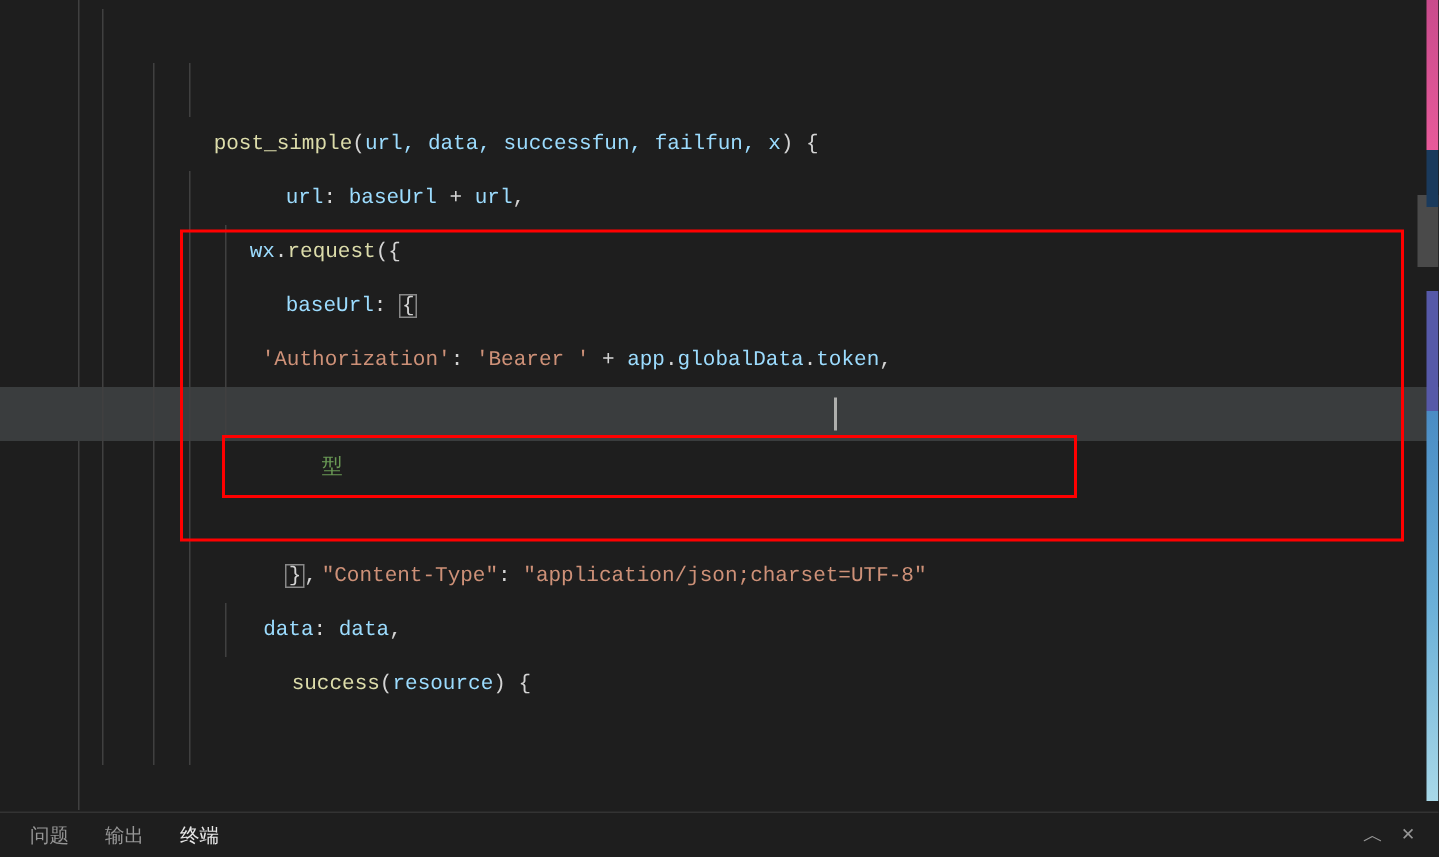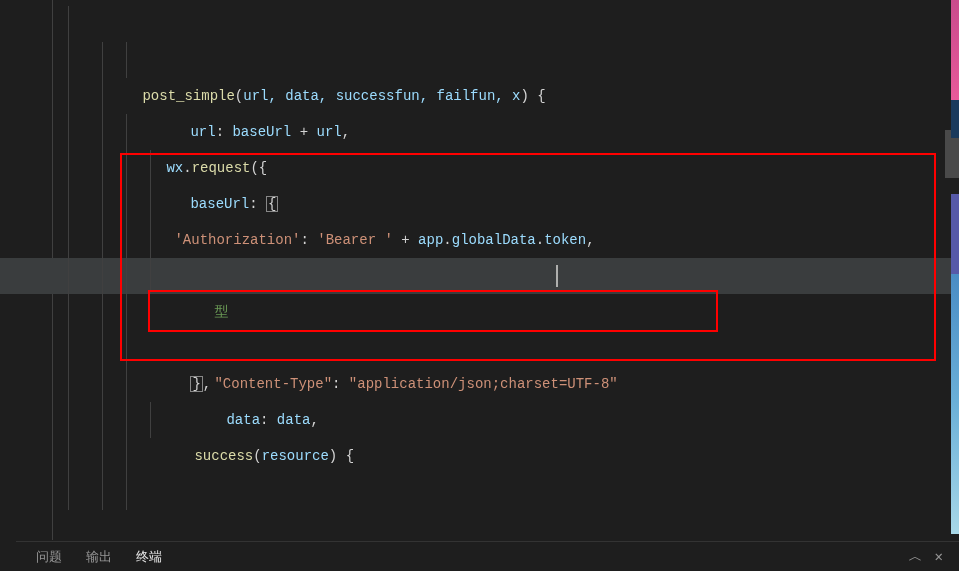--- a/index.html
+++ b/index.html
@@ -99,21 +99,21 @@
       position: absolute;
       right: 0;
       top: 130px;
       width: 14px;
       height: 48px;
       background: #4a4a4a;
     }
     .bottom-panel {
       position: absolute;
       bottom: 0;
-      left: 16px;
+      left: 0;
       right: 0;
       height: 30px;
       background: #1e1e1e;
       border-top: 1px solid #333;
       display: flex;
       align-items: center;
       padding-left: 8px;
     }
     .tab {
       color: #969696;
@@ -205,21 +205,21 @@
       <span class="cursor" style="left:488px;top:7px"></span>
     </div>
 
     <div class="line">
       <span class="indent-guide" style="left:0px"></span><span class="indent-guide" style="left:34px"></span><span class="indent-guide" style="left:58px"></span>
       <span style="margin-left:72px"><span class="bracket-box" style="color:#d4d4d4">}</span><span class="punct">,</span></span>
     </div>
 
     <div class="line">
       <span class="indent-guide" style="left:0px"></span><span class="indent-guide" style="left:34px"></span><span class="indent-guide" style="left:58px"></span>
-      <span style="margin-left:108px"><span class="prop">data</span><span class="punct">: </span><span class="var">data</span><span class="punct">,</span></span>
+      <span style="margin-left:57px"><span class="prop">data</span><span class="punct">: </span><span class="var">data</span><span class="punct">,</span></span>
     </div>
 
     <div class="line">
       <span class="indent-guide" style="left:0px"></span><span class="indent-guide" style="left:34px"></span><span class="indent-guide" style="left:58px"></span>
       <span style="margin-left:76px"><span class="fn-name">success</span><span class="punct">(</span><span class="param">resource</span><span class="punct">) {</span></span>
     </div>
 
     <div class="line">
       <span class="indent-guide" style="left:0px"></span><span class="indent-guide" style="left:34px"></span><span class="indent-guide" style="left:58px"></span><span class="indent-guide" style="left:82px"></span>
     </div>

